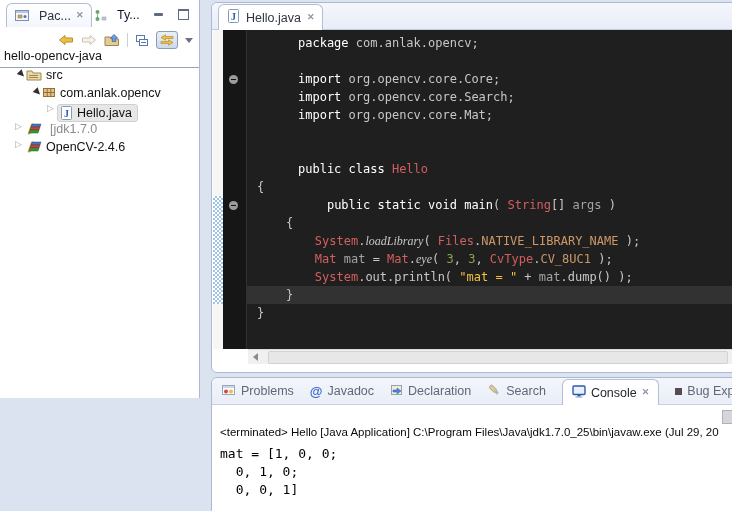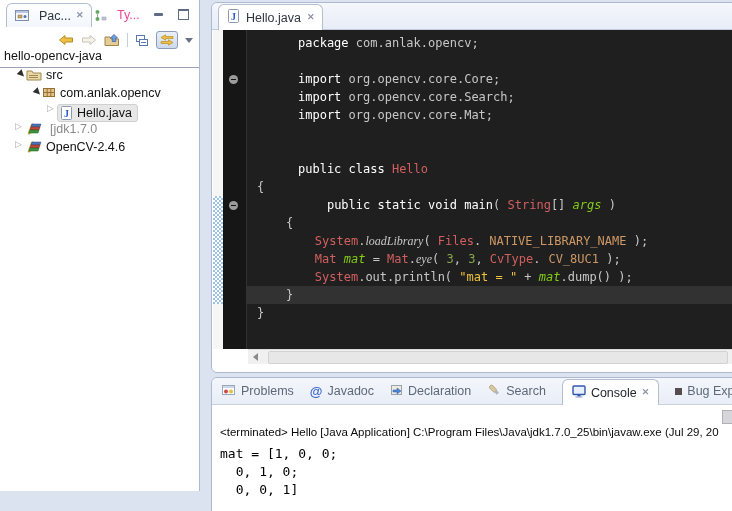--- a/index.html
+++ b/index.html
@@ -4,33 +4,33 @@
 <style>
   html,body{margin:0;padding:0;}
   body{
     width:732px;height:511px;position:relative;overflow:hidden;
     background:#dbe2f0;
     font-family:"Liberation Sans", sans-serif;
     -webkit-font-smoothing:antialiased;
   }
   
   #left-panel{
-    position:absolute;left:0;top:0;width:199px;height:491px;
+    position:absolute;left:0;top:0;width:199px;height:398px;
     background:#fff;border-right:1px solid #aeb9d0;overflow:hidden;
   }
   .lheader{position:relative;height:28px;background:#fff;}
   .ltab{
     position:absolute;top:3px;height:24px;display:flex;align-items:center;gap:5px;
     padding:0 7px;font-size:12.5px;color:#2e3440;box-sizing:border-box;
   }
   .ltab.sel{
     left:6px;border:1px solid #b4bdd1;border-bottom:none;border-radius:6px 6px 0 0;
     background:linear-gradient(#ffffff,#f2f6fc);
   }
-  .ltab.unsel{left:86px;color:#ec4899;}
+  .ltab.unsel{left:86px;color:#0f172a;}
   .winbtns{position:absolute;right:10px;top:9px;display:flex;gap:15px;align-items:center;}
   .min-ic{width:9px;height:3px;background:#5f6a84;border-radius:1px;display:inline-block;}
   .max-ic{width:9px;height:8px;border:1px solid #5f6a84;border-top:2px solid #5f6a84;display:inline-block;}
   .ltoolbar{position:absolute;top:31px;right:6px;display:flex;gap:7px;align-items:center;height:18px;}
   .tb-sep{width:1px;height:14px;background:#c8cdd8;}
   .tb-btn{display:flex;align-items:center;justify-content:center;}
   .tb-pressed{
     border:1px solid #8d9bb8;border-radius:3px;padding:2px 3px;
     background:linear-gradient(#e9eff8,#ccd9ee);
   }
@@ -71,24 +71,24 @@
   .gutter{width:24px;background:#161616;border-right:1px solid #323232;flex:none;padding-top:4px;box-sizing:border-box;}
   .gutter-row{height:18px;}
   .fold-ic{width:9px;height:9px;border-radius:50%;background:#9b9b9b;display:inline-block;position:relative;margin-left:6px;margin-top:4px;}
   .fold-ic::after{content:"";position:absolute;top:4px;left:2px;width:5px;height:1px;background:#111;}
   .codearea{flex:1;padding:4px 0 0 10px;font-family:"DejaVu Sans Mono","Liberation Mono",monospace;font-size:12px;line-height:18px;color:#c7c7c7;overflow:hidden;}
   .code-line{height:18px;white-space:pre;}
   .code-line.current{background:#323232;margin-left:-10px;padding-left:10px;}
   .tok-kw{color:#ffffff;font-weight:normal;padding-left:41px;}
   .tok-pl{color:#c7c7c7;}
   .tok-cls{color:#d25f5f;}
-  .tok-var{color:#84cc16;font-style:italic;}
+  .tok-var{color:#a3a3a3;}
   .tok-str{color:#eec33e;}
   .tok-num{color:#8aa64d;}
-  .tok-const{color:#cd9866;margin-left:8px;}
+  .tok-const{color:#cd9866;}
   .tok-sm{color:#c7c7c7;font-style:italic;font-family:Liberation Serif, serif;}
   .hscroll{
     position:absolute;left:36px;right:1px;top:346px;height:15px;background:#f0f0f0;
     border-top:1px solid #dcdcdc;display:flex;align-items:center;box-sizing:border-box;
   }
   .scroll-left-arrow{width:0;height:0;border-top:4px solid transparent;border-bottom:4px solid transparent;border-right:5px solid #8a8a8a;margin-left:5px;}
   .scroll-thumb{height:11px;background:#e7e7e7;border:1px solid #d2d2d2;border-radius:2px;flex:1;margin:0 10px;}
   
   #console-panel{
     position:absolute;left:211px;top:377px;width:529px;height:140px;

